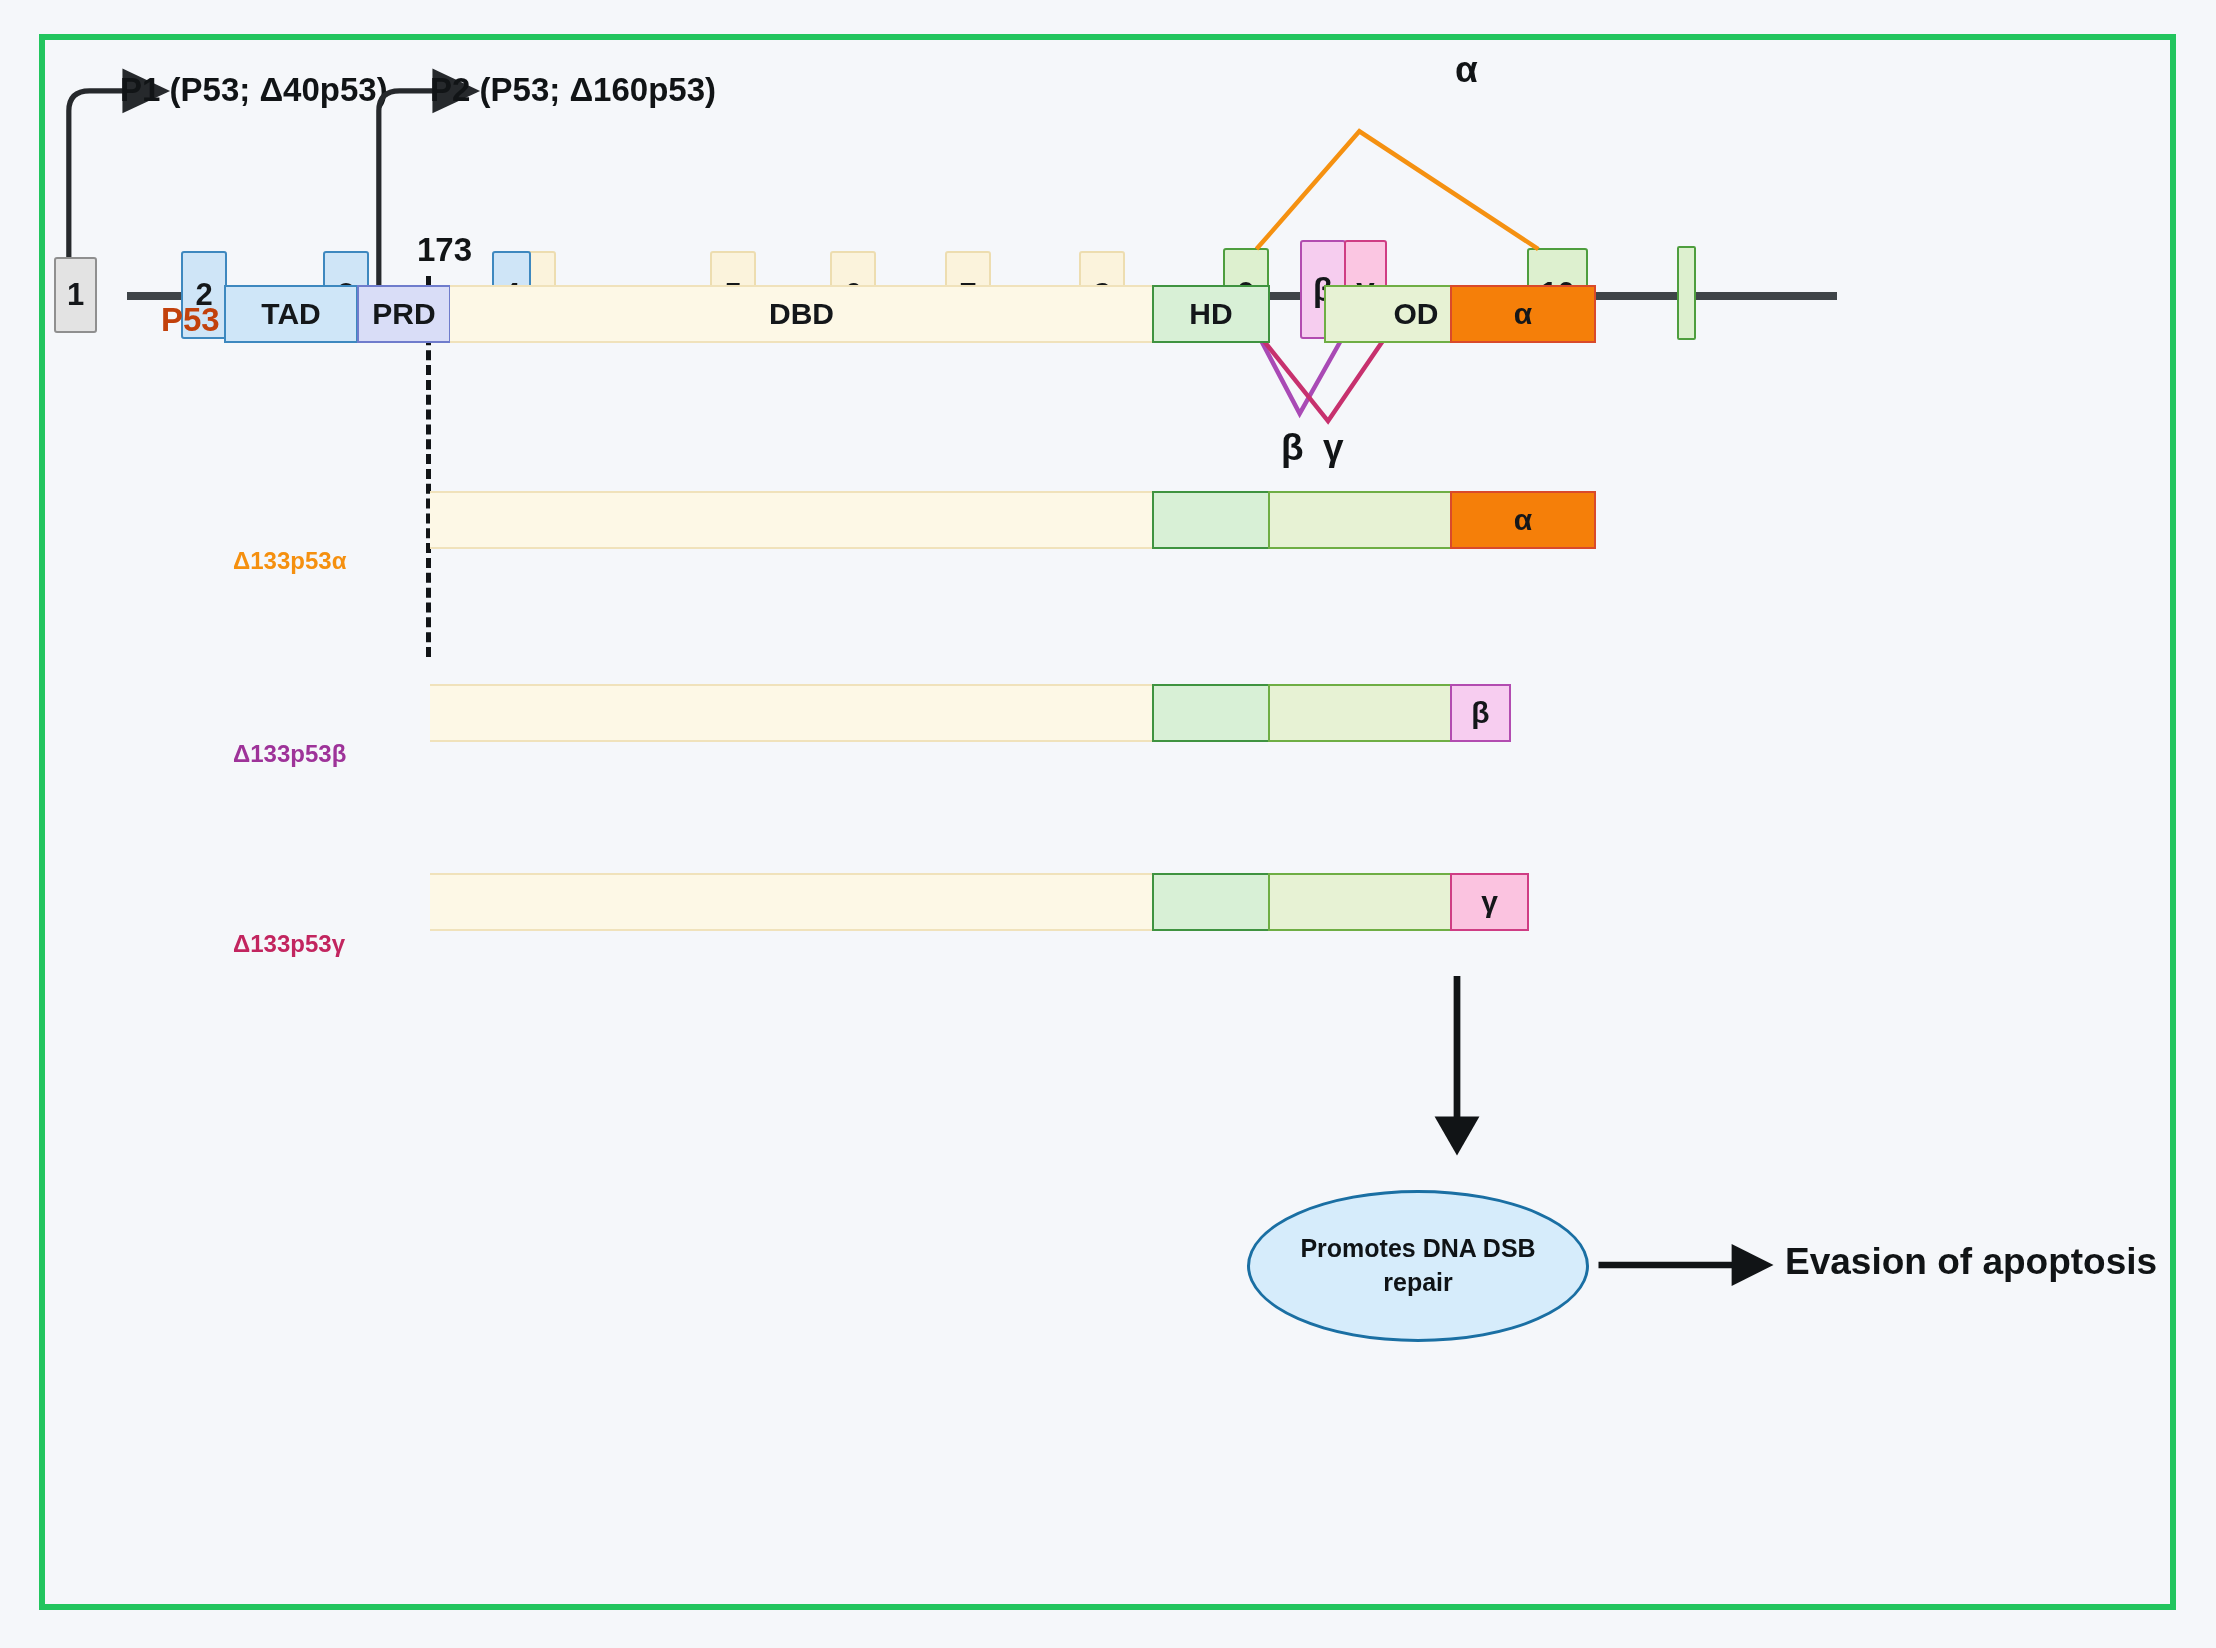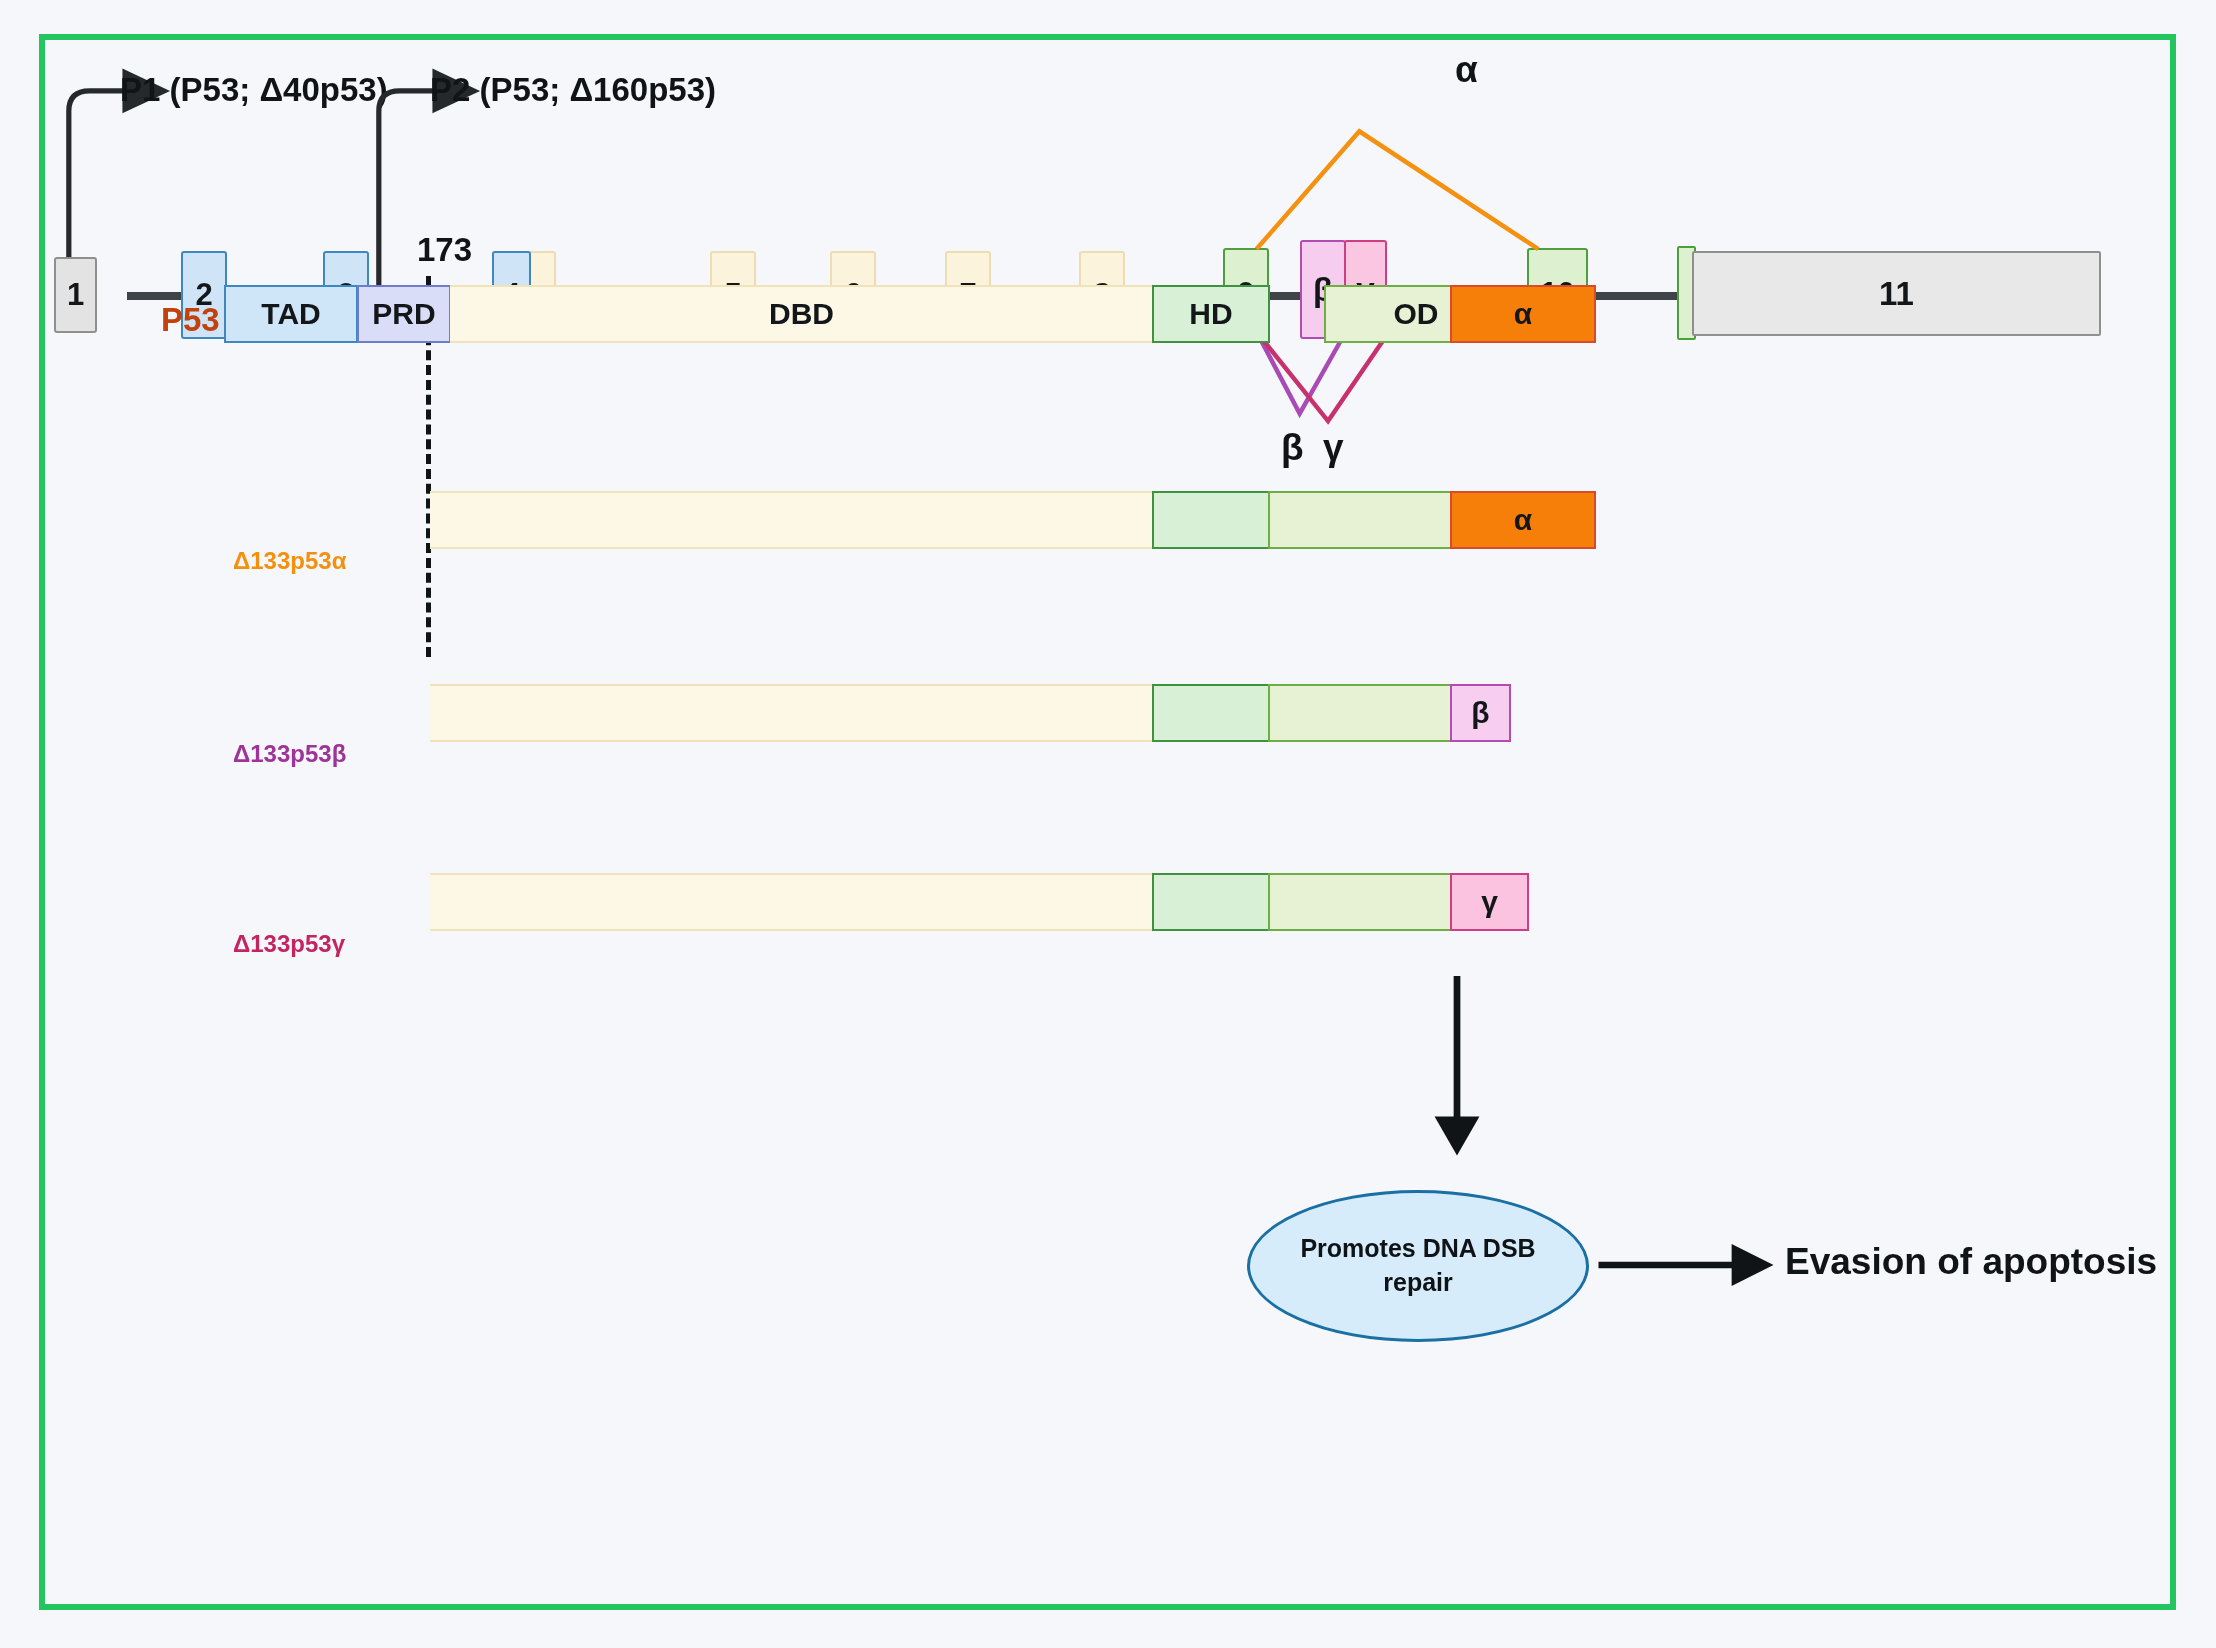--- a/index.html
+++ b/index.html
@@ -206,23 +206,20 @@
 
     <div class="exon exon-pink" style="left:1299px; top:200px; width:43px; height:99px; font-size:33px;">
       <span>γ</span>
     </div>
 
     <div class="exon exon-green" style="left:1482px; top:208px; width:61px; height:91px; font-size:31px;">
       <span>10</span>
     </div>
 
     <div class="exon exon-11-tab" style="left:1632px; top:206px; width:19.4px; height:94px;"></div>
-    <div class="exon exon-11" style="left:1647px; top:211px; width:409px; height:85px; font-size:33px;">
-      <span>11</span>
-    </div>
 
     <svg class="abs" style="left:1165px; top:60px; width:418px; height:164px;" viewBox="0 0 560 220">
       <polyline points="62,200 200,42 440,200" stroke="#f59111" stroke-width="6" fill="none"></polyline>
     </svg>
     <div class="splice-glyph" style="left:1410px; top:9px;">α</div>
 
     <svg class="abs" style="left:1165px; top:290px; width:254px; height:112px;" viewBox="0 0 340 150">
       <polyline points="62,2 120,112 182,2" stroke="#a94ab5" stroke-width="6" fill="none"></polyline>
       <polyline points="62,2 158,122 240,2" stroke="#c7316e" stroke-width="6" fill="none"></polyline>
     </svg>

